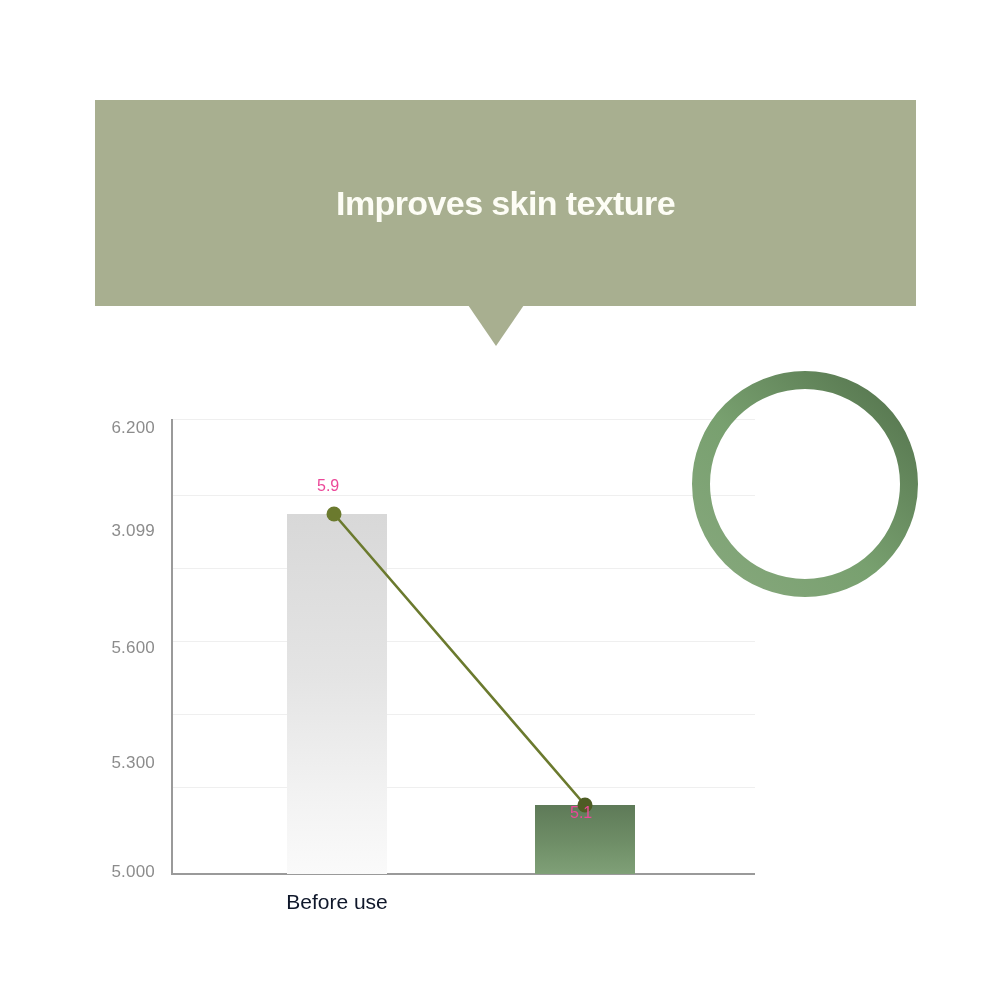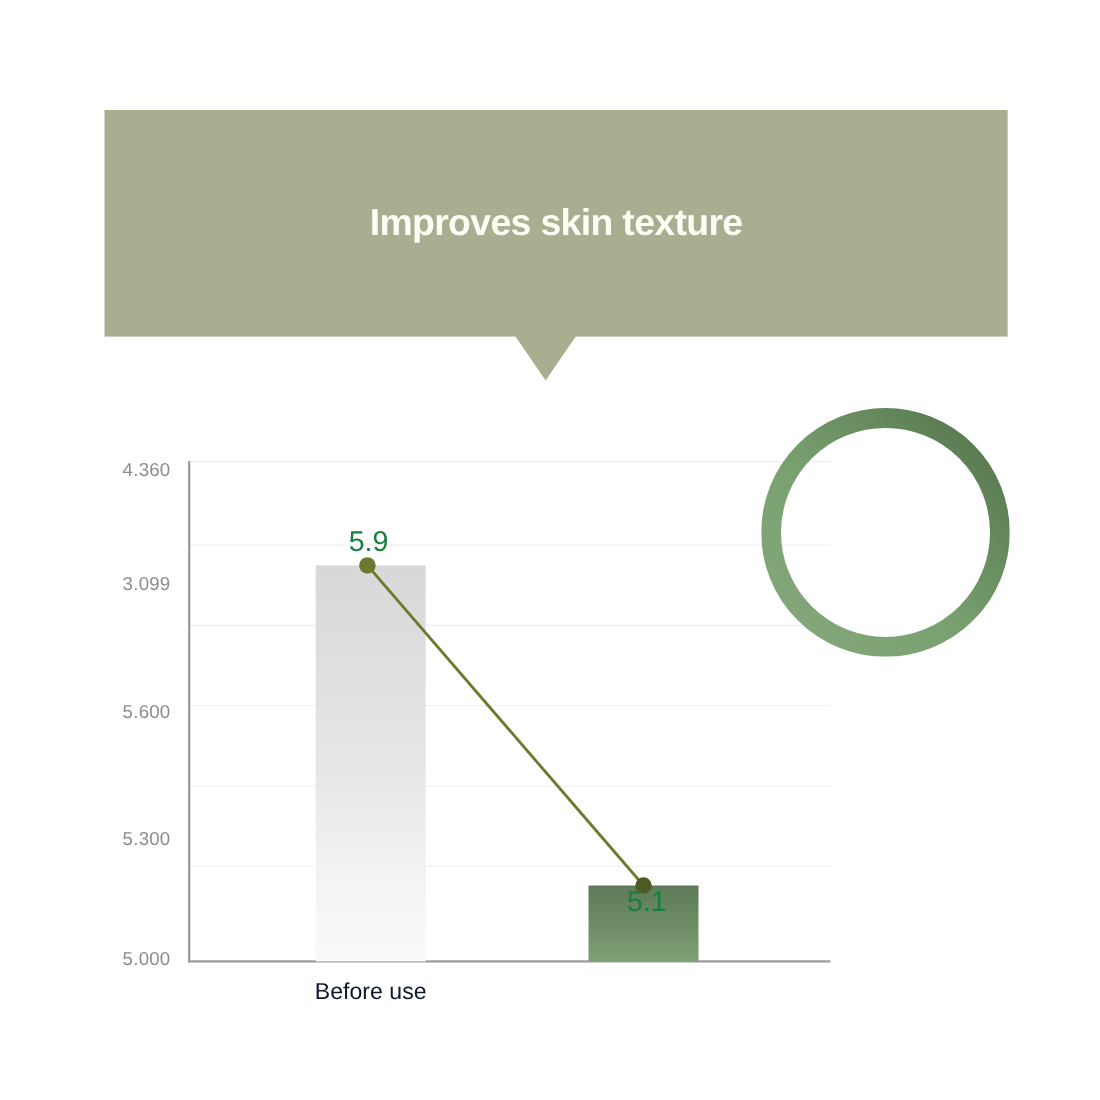--- a/index.html
+++ b/index.html
@@ -121,22 +121,22 @@
     width: 220px;
     text-align: center;
     font-size: 21px;
     color: #0f172a;
   }
   .xlabel.before { left: 227px; font-weight: normal; }
   .xlabel.after  { left: 475px; font-weight: bold; color: #3d3d3d; }
 
   .datalabel {
     position: absolute;
-    font-size: 26px;
-    color: #15803d;
+    font-size: 16px;
+    color: #ec4899;
     white-space: nowrap;
   }
   .datalabel.a { left: 317px; top: 477px; }
   .datalabel.b { left: 570px; top: 768px; margin-top: 36px; }
 
   .trend-svg {
     position: absolute;
     left: 0;
     top: 0;
     width: 1000px;
@@ -195,21 +195,21 @@
     <div class="gridline" style="top:495px"></div>
     <div class="gridline" style="top:568px"></div>
     <div class="gridline" style="top:641px"></div>
     <div class="gridline" style="top:714px"></div>
     <div class="gridline" style="top:787px"></div>
 
     <div class="axis-line-y"></div>
     <div class="axis-line-x"></div>
 
     <div class="ytick-wrap" style="top:418px">
-      <div class="ytick">4.360</div>
+      <div class="ytick">6.200</div>
     </div>
     <div class="ytick-wrap" style="top:521px">
       <div class="ytick">3.099</div>
     </div>
     <div class="ytick-wrap" style="top:638px">
       <div class="ytick">5.600</div>
     </div>
     <div class="ytick-wrap" style="top:753px">
       <div class="ytick">5.300</div>
     </div>

